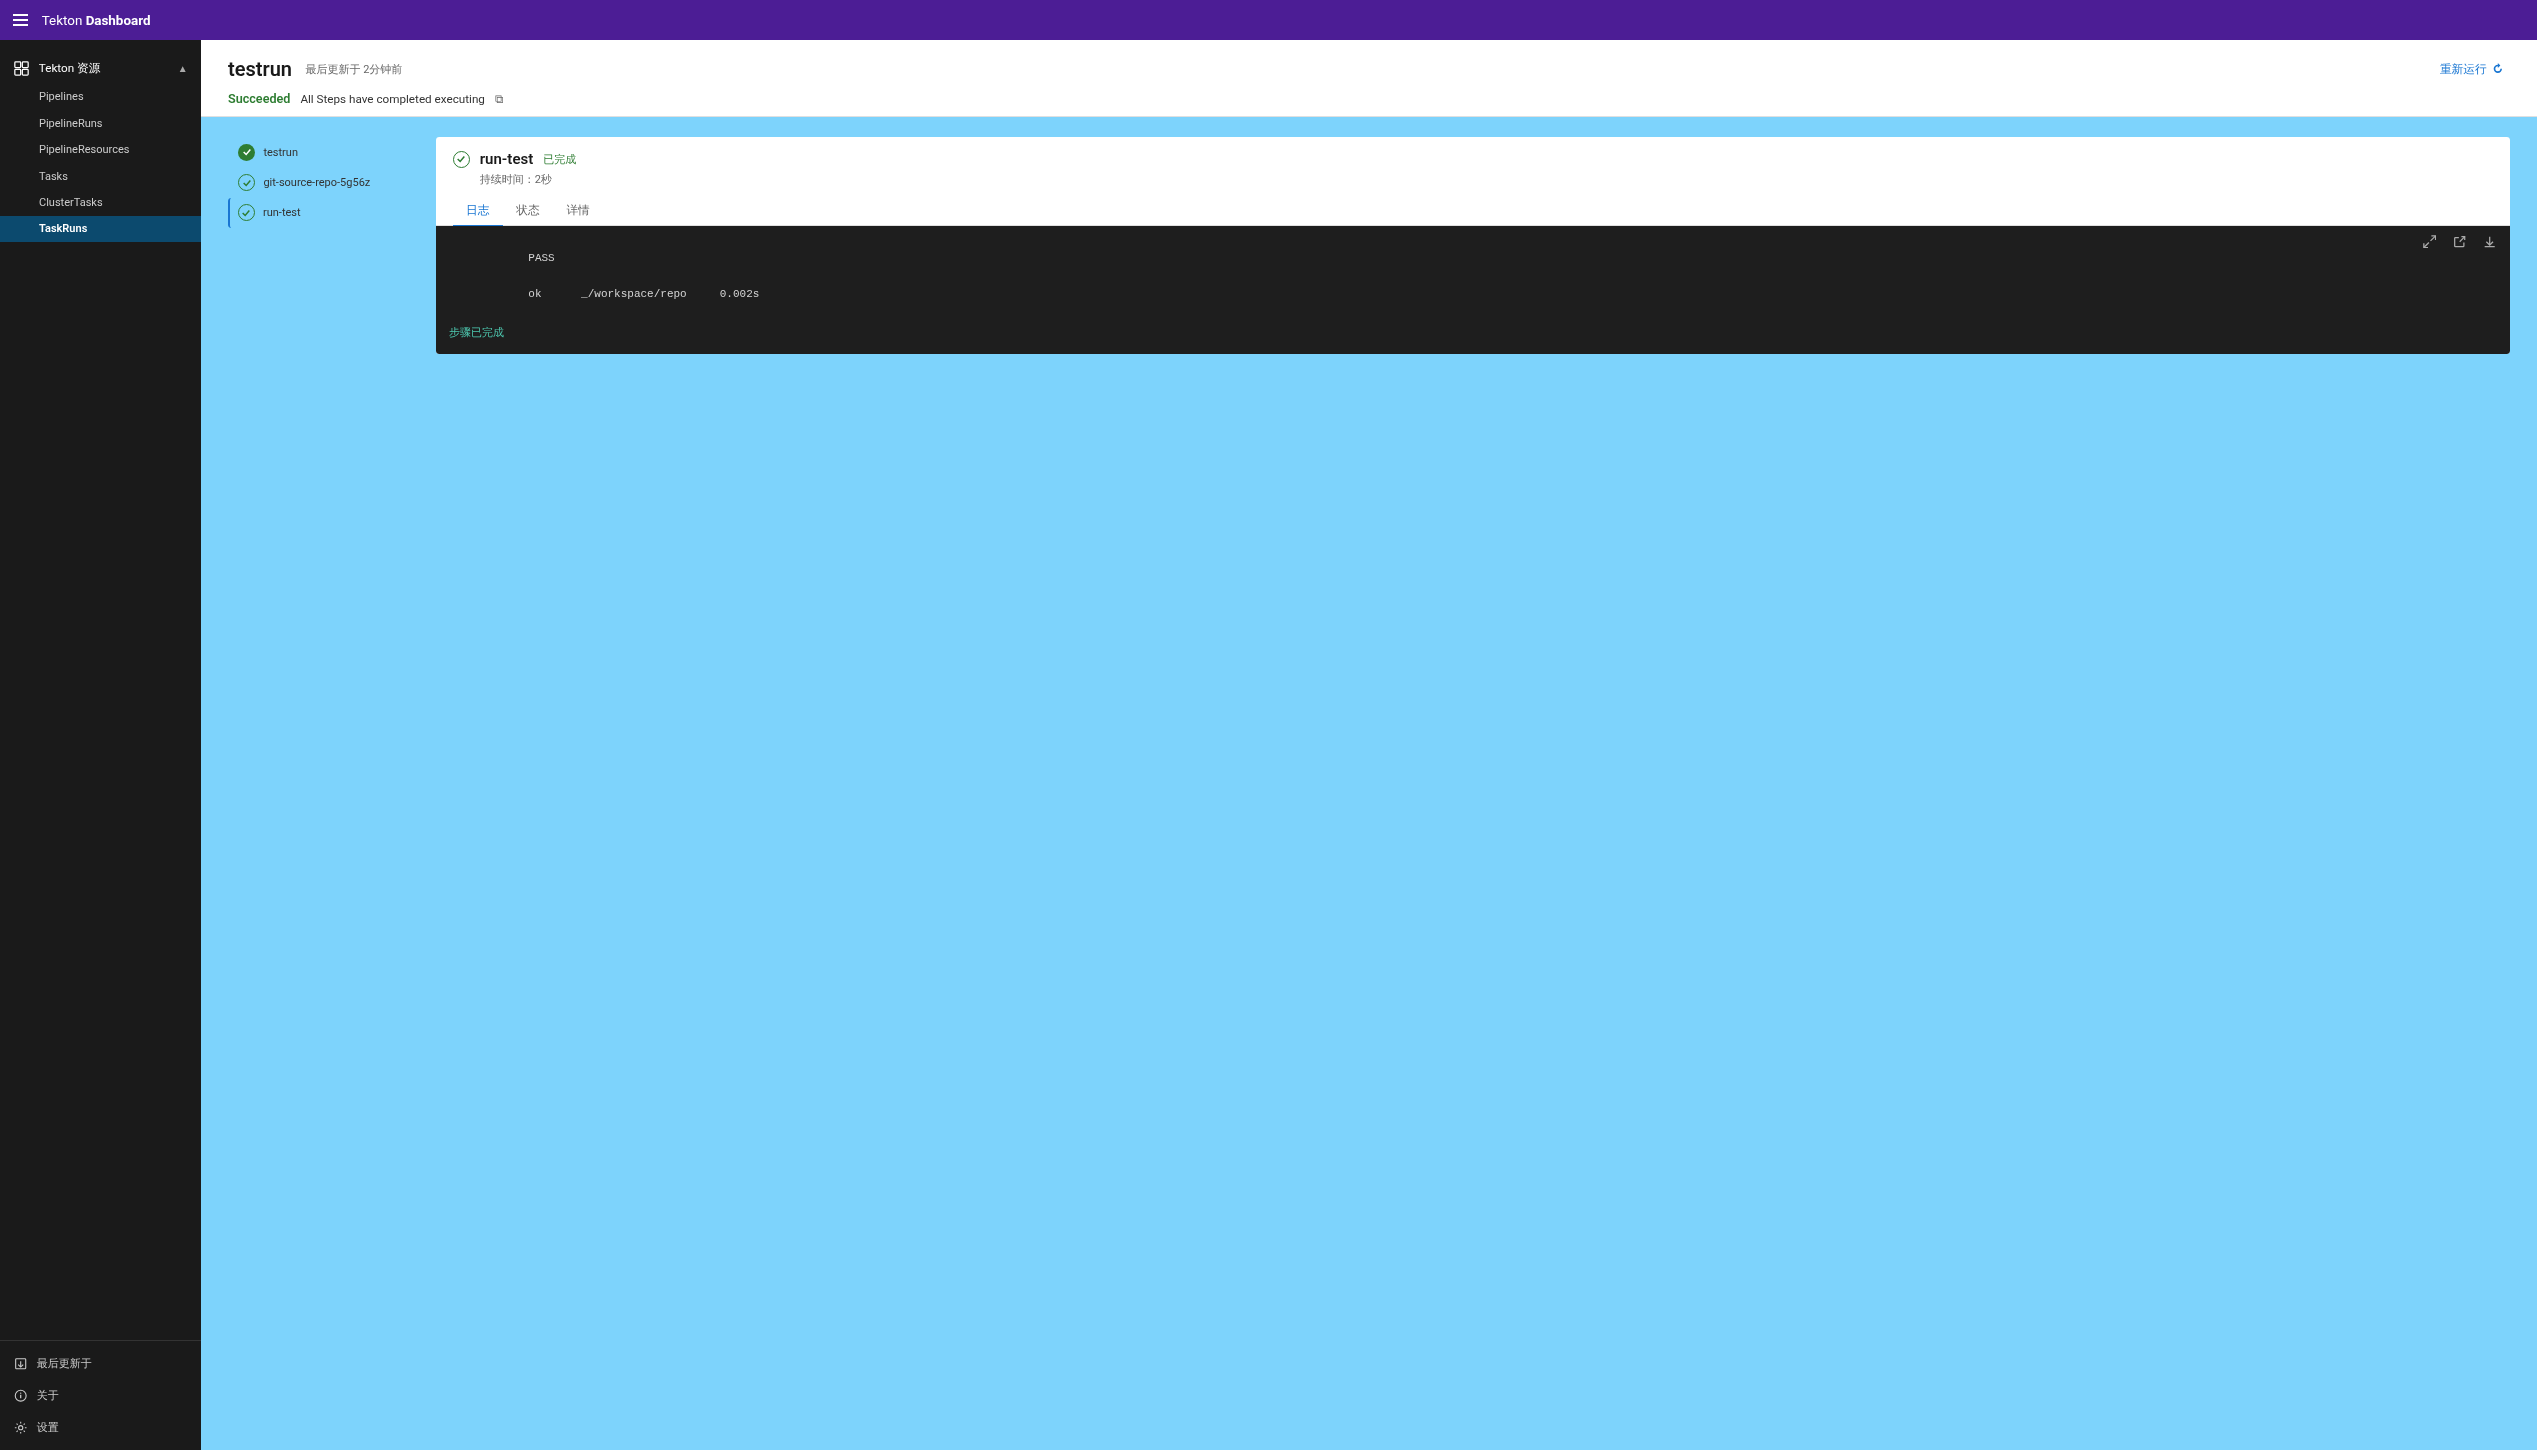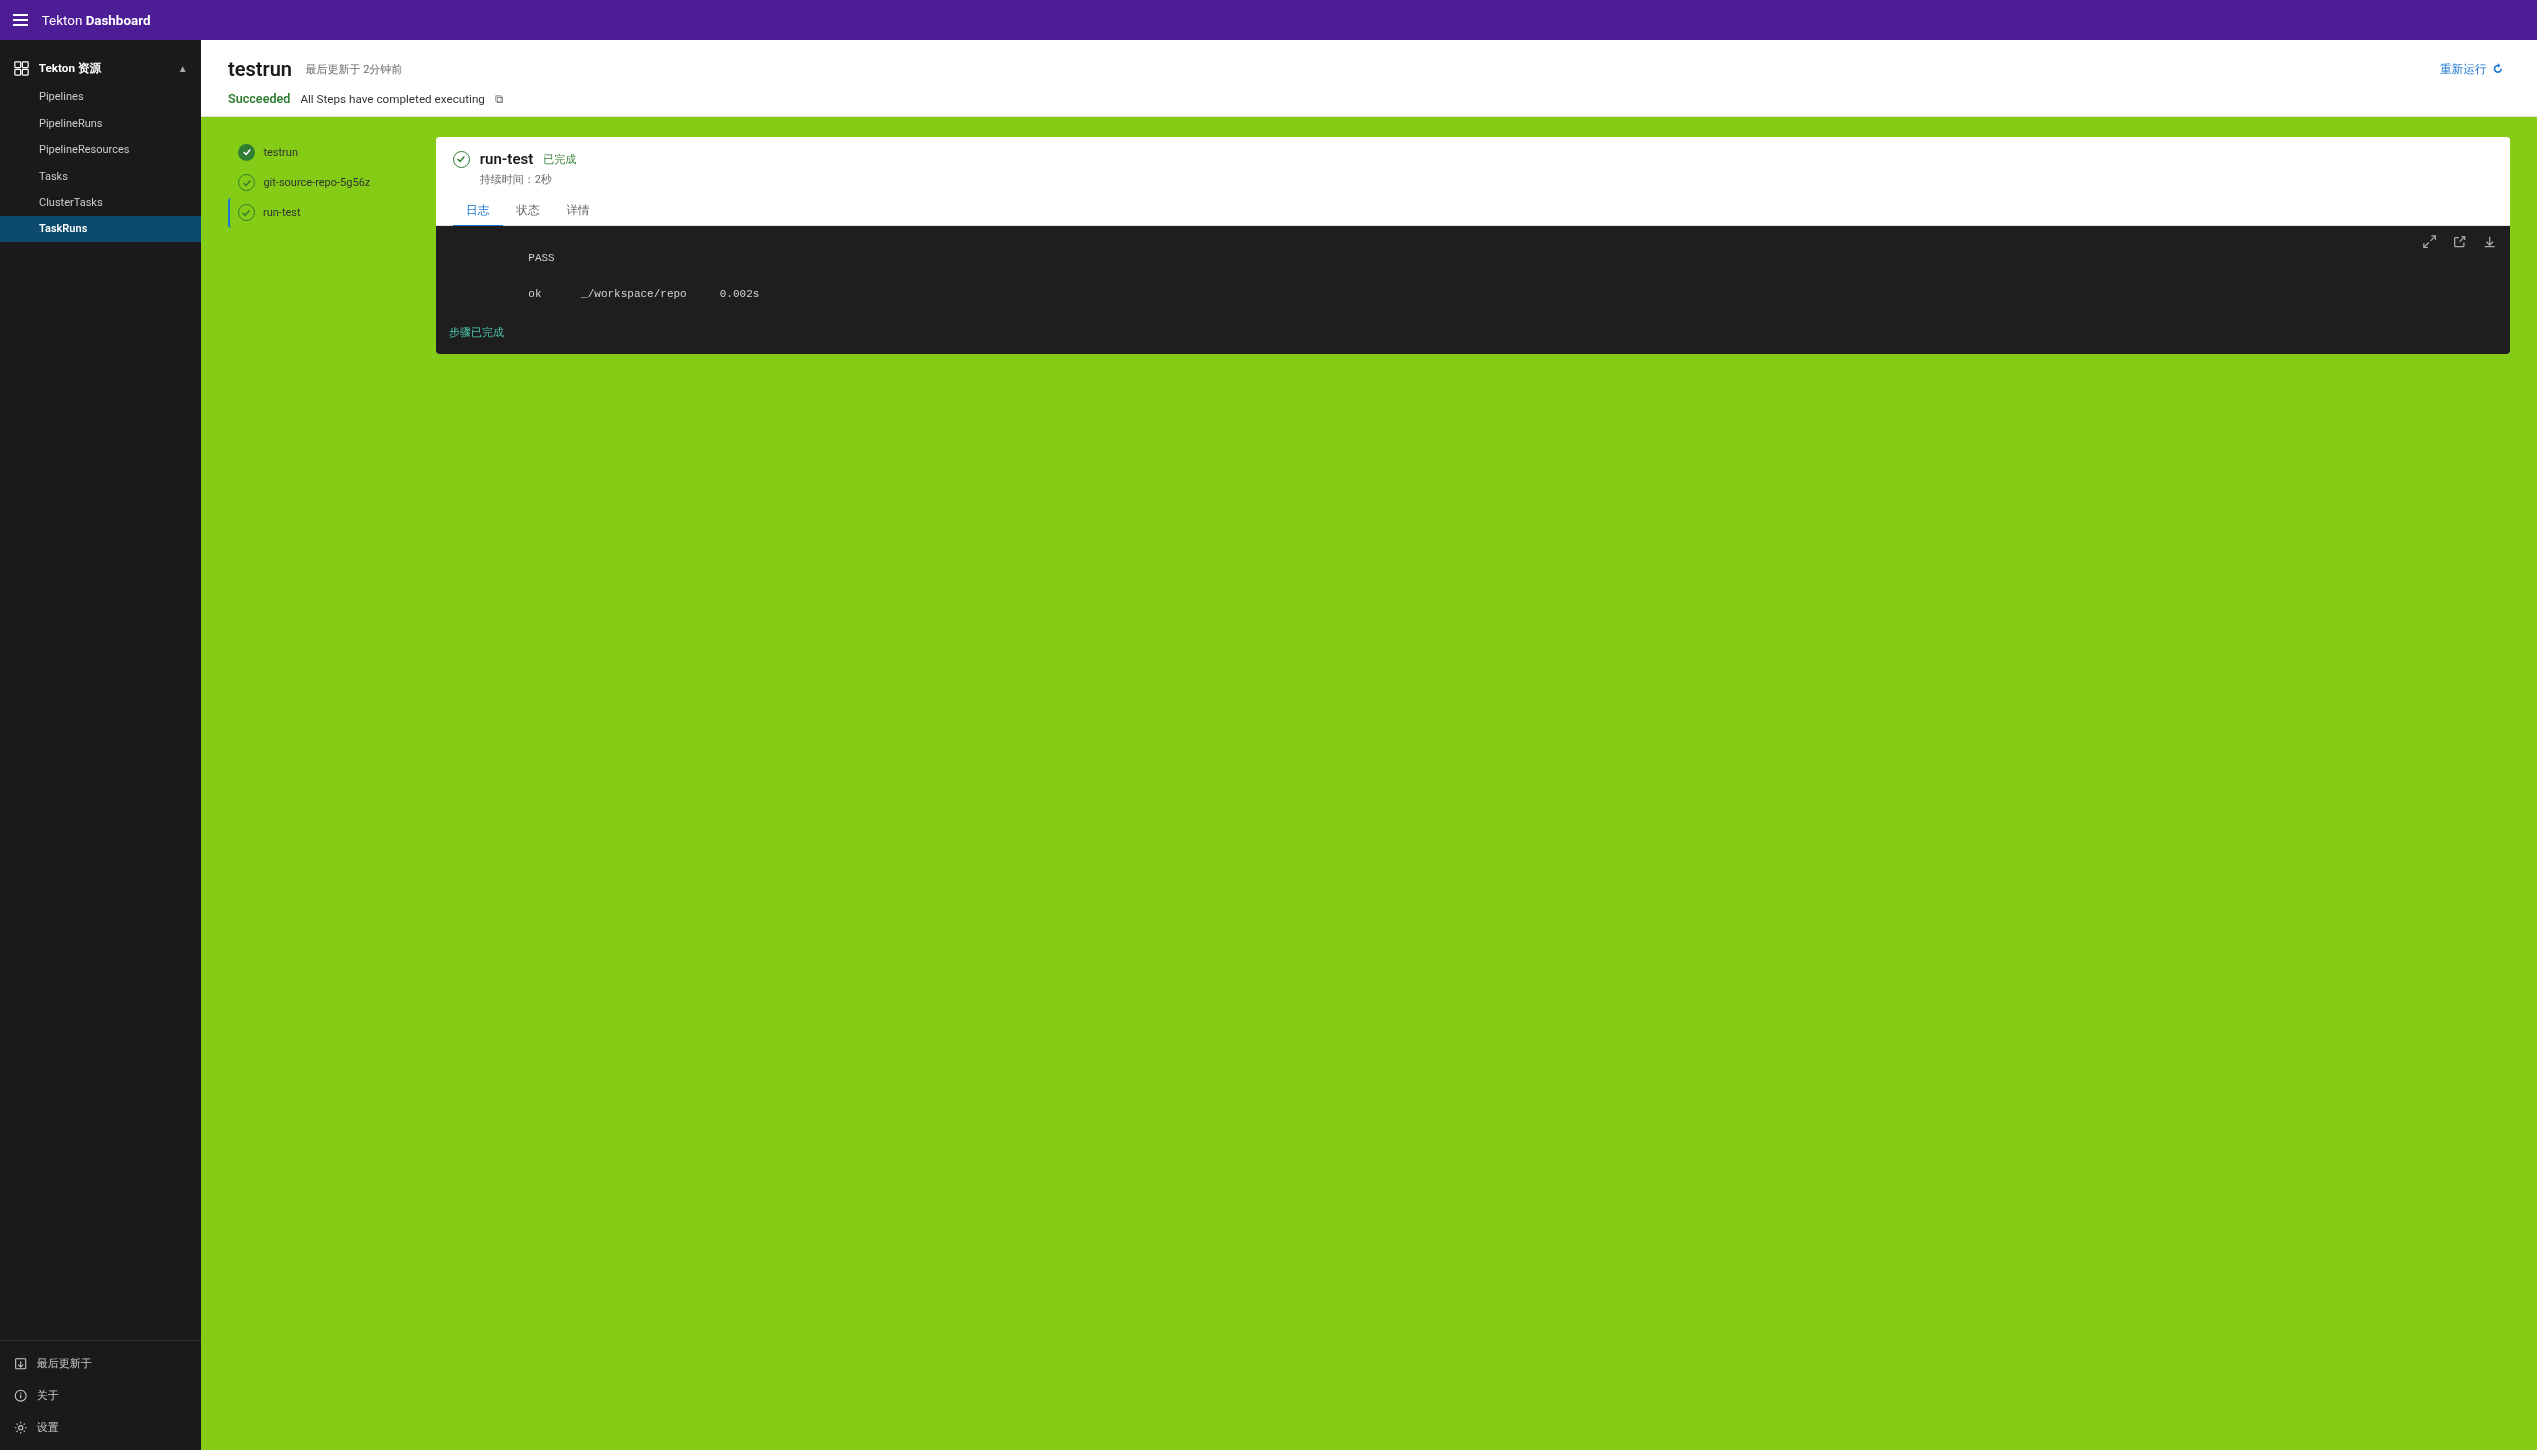--- a/index.html
+++ b/index.html
@@ -47,21 +47,21 @@
     .sidebar-header-left {
       display: flex;
       align-items: center;
       gap: 8.4px;
     }
     .sidebar-header-icon {
       width: 17px;
       height: 17px;
       display: flex; align-items: center; justify-content: center;
     }
-    .sidebar-header-label { font-size: 11.7px; font-weight: 700; }
+    .sidebar-header-label { font-size: 11.7px; font-weight: 400; }
     .sidebar-chevron { font-size: 10px; color: #aaa; }
     .sidebar-nav-item {
       padding: 6.7px 13.4px 6.7px 39px;
       font-size: 11px;
       color: #ccc;
       cursor: pointer;
       display: block;
     }
     .sidebar-nav-item.active { background: #0c4a6e; color: #fff; font-weight: 600; }
 
@@ -78,21 +78,21 @@
       color: #ccc;
       font-size: 11px;
       cursor: pointer;
     }
     .sidebar-bottom-icon { width: 15px; height: 15px; display: flex; align-items: center; justify-content: center; font-size: 11.7px; }
 
     
     .main-content {
       flex: 1;
       overflow-y: auto;
-      background: #84cc16;
+      background: #7dd3fc;
       padding: 0;
     }
 
     
     .page-header {
       background: #fff;
       padding: 17px 27px 0 27px;
       border-bottom: 0.8px solid #e0e0e0;
     }
     .page-header-top {

